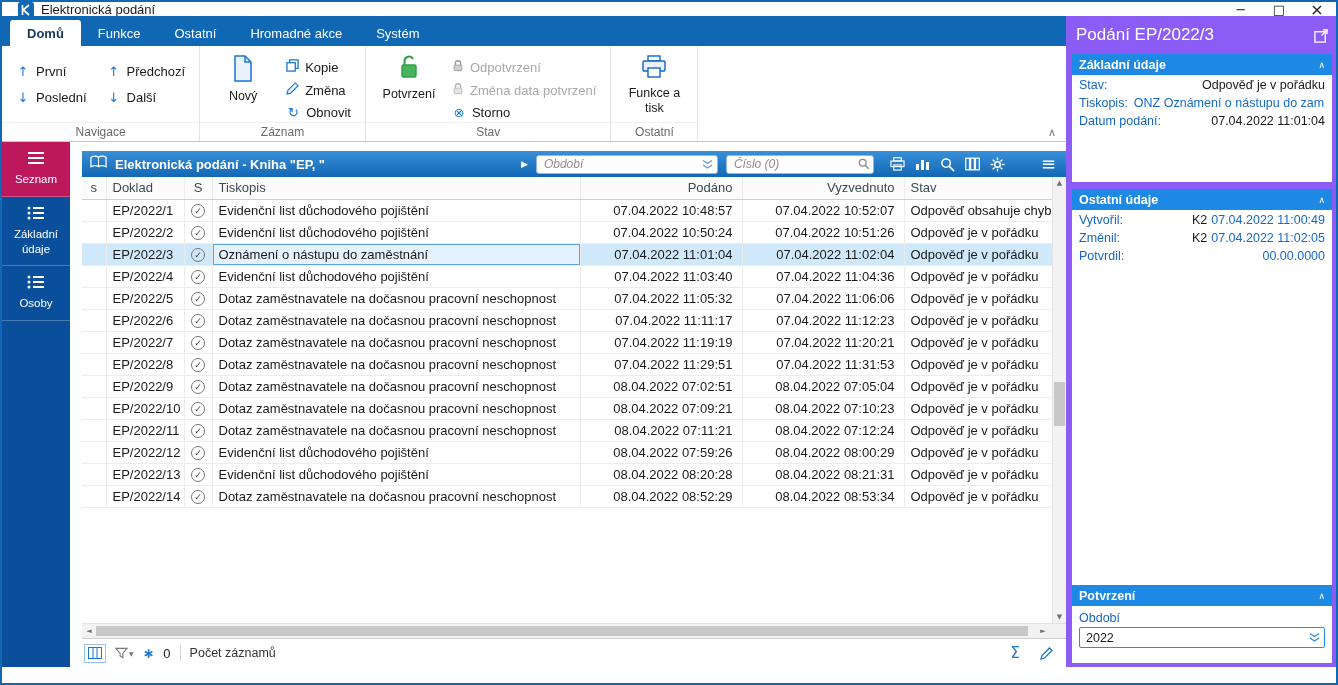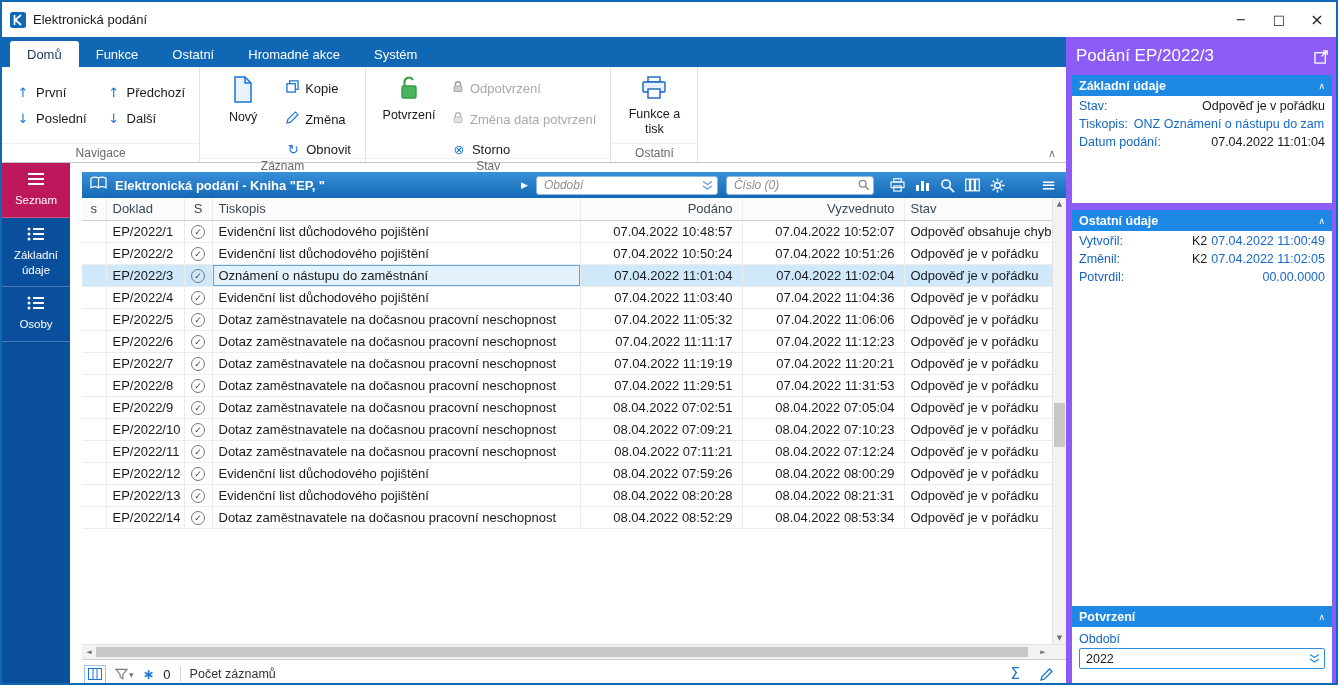--- a/index.html
+++ b/index.html
@@ -1,39 +1,39 @@
 <!DOCTYPE html>
 <html><head>
 <meta charset="utf-8">
 <style>
 *{margin:0;padding:0;box-sizing:border-box}
 body{margin:0;background:#d7d7d7;font-family:"Liberation Sans","DejaVu Sans",sans-serif}
 .glyph{font-family:"DejaVu Sans",sans-serif}
 .window{width:1338px;height:685px;background:#fff;border:2px solid #1068b4;overflow:hidden}
-.titlebar{height:35px;display:flex;align-items:center;padding-left:8px;background:#fff}
+.titlebar{height:14px;display:flex;padding-left:16px;background:#fff}
 .titlebar .app-ic{margin-right:7px;display:flex}
 .t-title{font-size:13px;color:#1a1a1a}
 .win-controls{margin-left:auto;display:flex;height:100%}
 .win-btn{width:38px;display:flex;align-items:center;justify-content:center;font-size:13px;color:#222;cursor:default}
 .win-btn.close{font-size:16px}
 .app-row{display:flex;height:651px}
 .left-col{width:1064px;display:flex;flex-direction:column}
 .right-panel{width:270px;background:#8b5cf6;display:flex;flex-direction:column;padding:0 4px 4px 6px}
 .ribbon-tabs{height:30px;background:#1068b4;display:flex;align-items:flex-end;padding-left:8px}
 .rtab{color:#fff;font-size:13px;padding:0 17px;height:26px;display:flex;align-items:center;cursor:default;white-space:nowrap}
-.rtab.active{background:#fff;color:#16365c;font-weight:400;border-radius:3px 3px 0 0}
+.rtab.active{background:#fff;color:#16365c;font-weight:700;border-radius:3px 3px 0 0}
 .ribbon{height:96px;background:#fff;border-bottom:1px solid #c6c6c6;display:flex;position:relative}
 .rgroup{display:flex;flex-direction:column;border-right:1px solid #e3e3e3}
 .rg-body{flex:1;display:flex;align-items:flex-start;padding:6px 10px 0;gap:6px}
 .rg-label{height:19px;font-size:12px;color:#6a6a6a;display:flex;align-items:center;justify-content:center;border-top:1px solid #f0f0f0}
 .nav-grid{display:grid;grid-template-rows:repeat(2,22px);grid-auto-flow:column;column-gap:12px;row-gap:4px;padding-top:8px}
 .rbtn{display:flex;align-items:center;gap:6px;font-size:13px;color:#1a1a1a;padding:1px 4px;white-space:nowrap;cursor:default}
 .rbtn .blue-glyph{color:#1976d2;font-size:13px;width:14px;text-align:center}
 .rbtn.disabled{color:#a9a9a9}
-.stack{display:flex;flex-direction:column;gap:13px;padding-top:6px}
+.stack{display:flex;flex-direction:column;gap:5px;padding-top:6px}
 .bigbtn{width:66px;display:flex;flex-direction:column;align-items:center;gap:4px;font-size:12.5px;color:#1a1a1a;text-align:center;padding-top:3px;line-height:1.15;cursor:default}
 .ribbon-collapse{position:absolute;right:10px;bottom:2px;color:#777;font-size:11px;cursor:default}
 .body-row{flex:1;display:flex;background:#fff}
 .sidebar{width:68px;background:#0a4f9b;display:flex;flex-direction:column}
 .side-item{display:flex;flex-direction:column;align-items:center;justify-content:center;gap:4px;color:#fff;font-size:11.5px;text-align:center;padding:9px 2px;border-bottom:1px solid rgba(255,255,255,.25);line-height:1.25;cursor:default}
 .side-item.active{background:#be185d}
 .main{flex:1;display:flex;flex-direction:column;padding:9px 0 0 12px;background:#fff}
 .main-header{height:26px;background:linear-gradient(180deg,#3a8fd9,#1268b4);display:flex;align-items:center;padding:0 8px;gap:8px;color:#fff}
 .mh-title{font-size:13px;font-weight:700;white-space:nowrap}
 .mh-spacer{flex:1}

